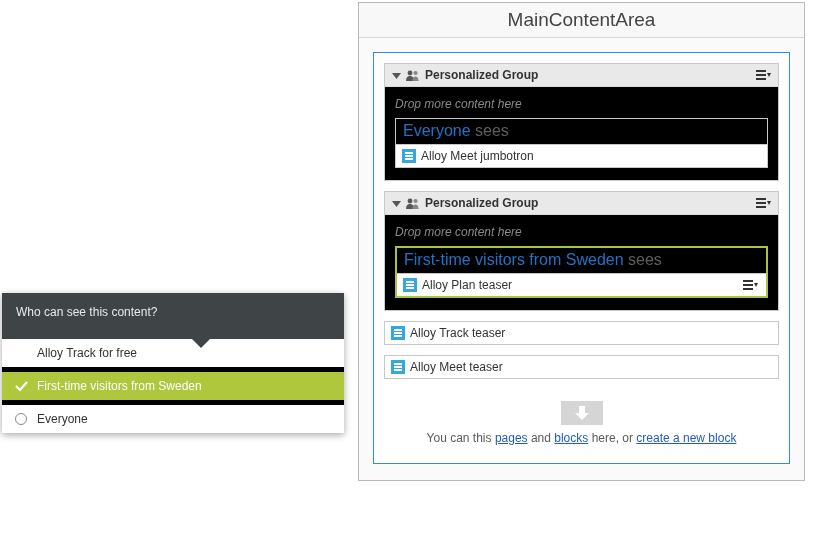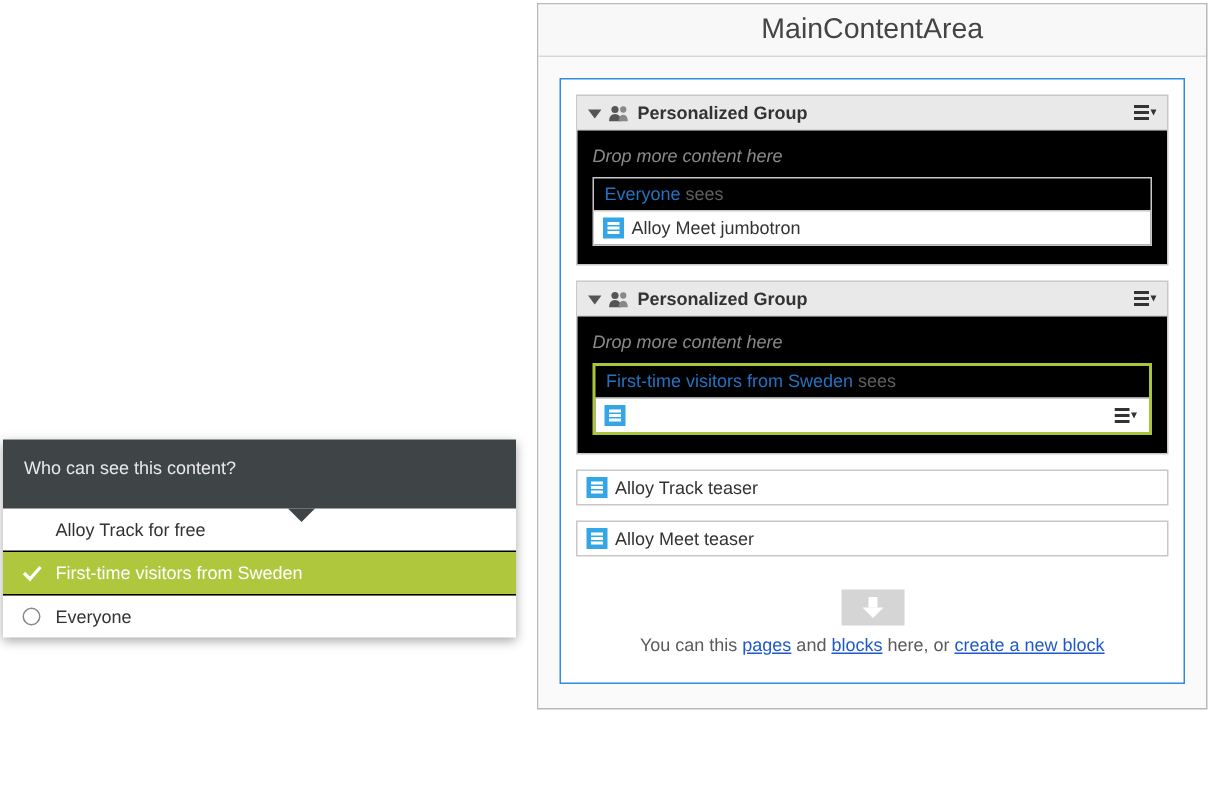--- a/index.html
+++ b/index.html
@@ -49,21 +49,21 @@
     border-bottom: 1px solid #d7d7d7;
   }
   .pg-header .tog { margin-right: 4px; }
   .pg-header .users-ic { margin-right: 5px; }
   .pg-title { font-weight: bold; color: #333; flex: 1; }
   .menu-ic { color: #333; }
   .pg-body { padding: 10px 10px 12px 10px; background: #000000; }
   .drop-hint { font-style: italic; color: #8a8a8a; margin-bottom: 7px; }
   .segment { border: 1px solid #c8c8c8; }
   .segment.hl { border: 2px solid #a9c53c; }
-  .segment-label { padding: 3px 7px 4px 7px; font-size: 12px; }
+  .segment-label { padding: 3px 7px 4px 7px; font-size: 16px; }
   .segment-label .seg-name { color: #2472c2; }
   .segment-label .sees { color: #5f5f5f; }
   .block-row {
     display: flex;
     align-items: center;
     background: #fff;
     border: 1px solid #c8c8c8;
     padding: 4px 6px;
     margin: 0 6px 6px 6px;
   }
@@ -122,21 +122,21 @@
     width: 0; height: 0;
     border-left: 9px solid transparent;
     border-right: 9px solid transparent;
     border-top: 9px solid #3f4547;
   }
   .popup-list { }
   .popup-item {
     display: flex;
     align-items: center;
     padding: 7px 12px;
-    border-bottom: 1px solid #000000;
+    border-bottom: 5px solid #000000;
     color: #333;
     cursor: pointer;
   }
   .popup-item:last-child { border-bottom: none; }
   .popup-item.selected {
     background: #aec73d;
     color: #fff;
   }
   .pi-icon {
     width: 14px; height: 14px;
@@ -245,20 +245,21 @@
               <span class="sees">sees</span>
             </div>
             <div class="block-row">
               <span class="block-ic">
                 <svg width="10" height="10">
                     <rect x="1" y="1" width="8" height="2" fill="#fff"></rect>
                     <rect x="1" y="4" width="8" height="2" fill="#fff"></rect>
                     <rect x="1" y="7" width="8" height="2" fill="#fff"></rect>
                   </svg>
               </span>
+              <span class="block-name">Alloy Plan teaser</span>
               <span class="row-menu menu-ic">
                 <svg width="15" height="11">
                   <rect x="0" y="0" width="10" height="2" fill="#333"></rect>
                   <rect x="0" y="4" width="10" height="2" fill="#333"></rect>
                   <rect x="0" y="8" width="10" height="2" fill="#333"></rect>
                   <polygon points="11,3 15,3 13,7" fill="#333"></polygon>
                 </svg>
               </span>
             </div>
           </div>

